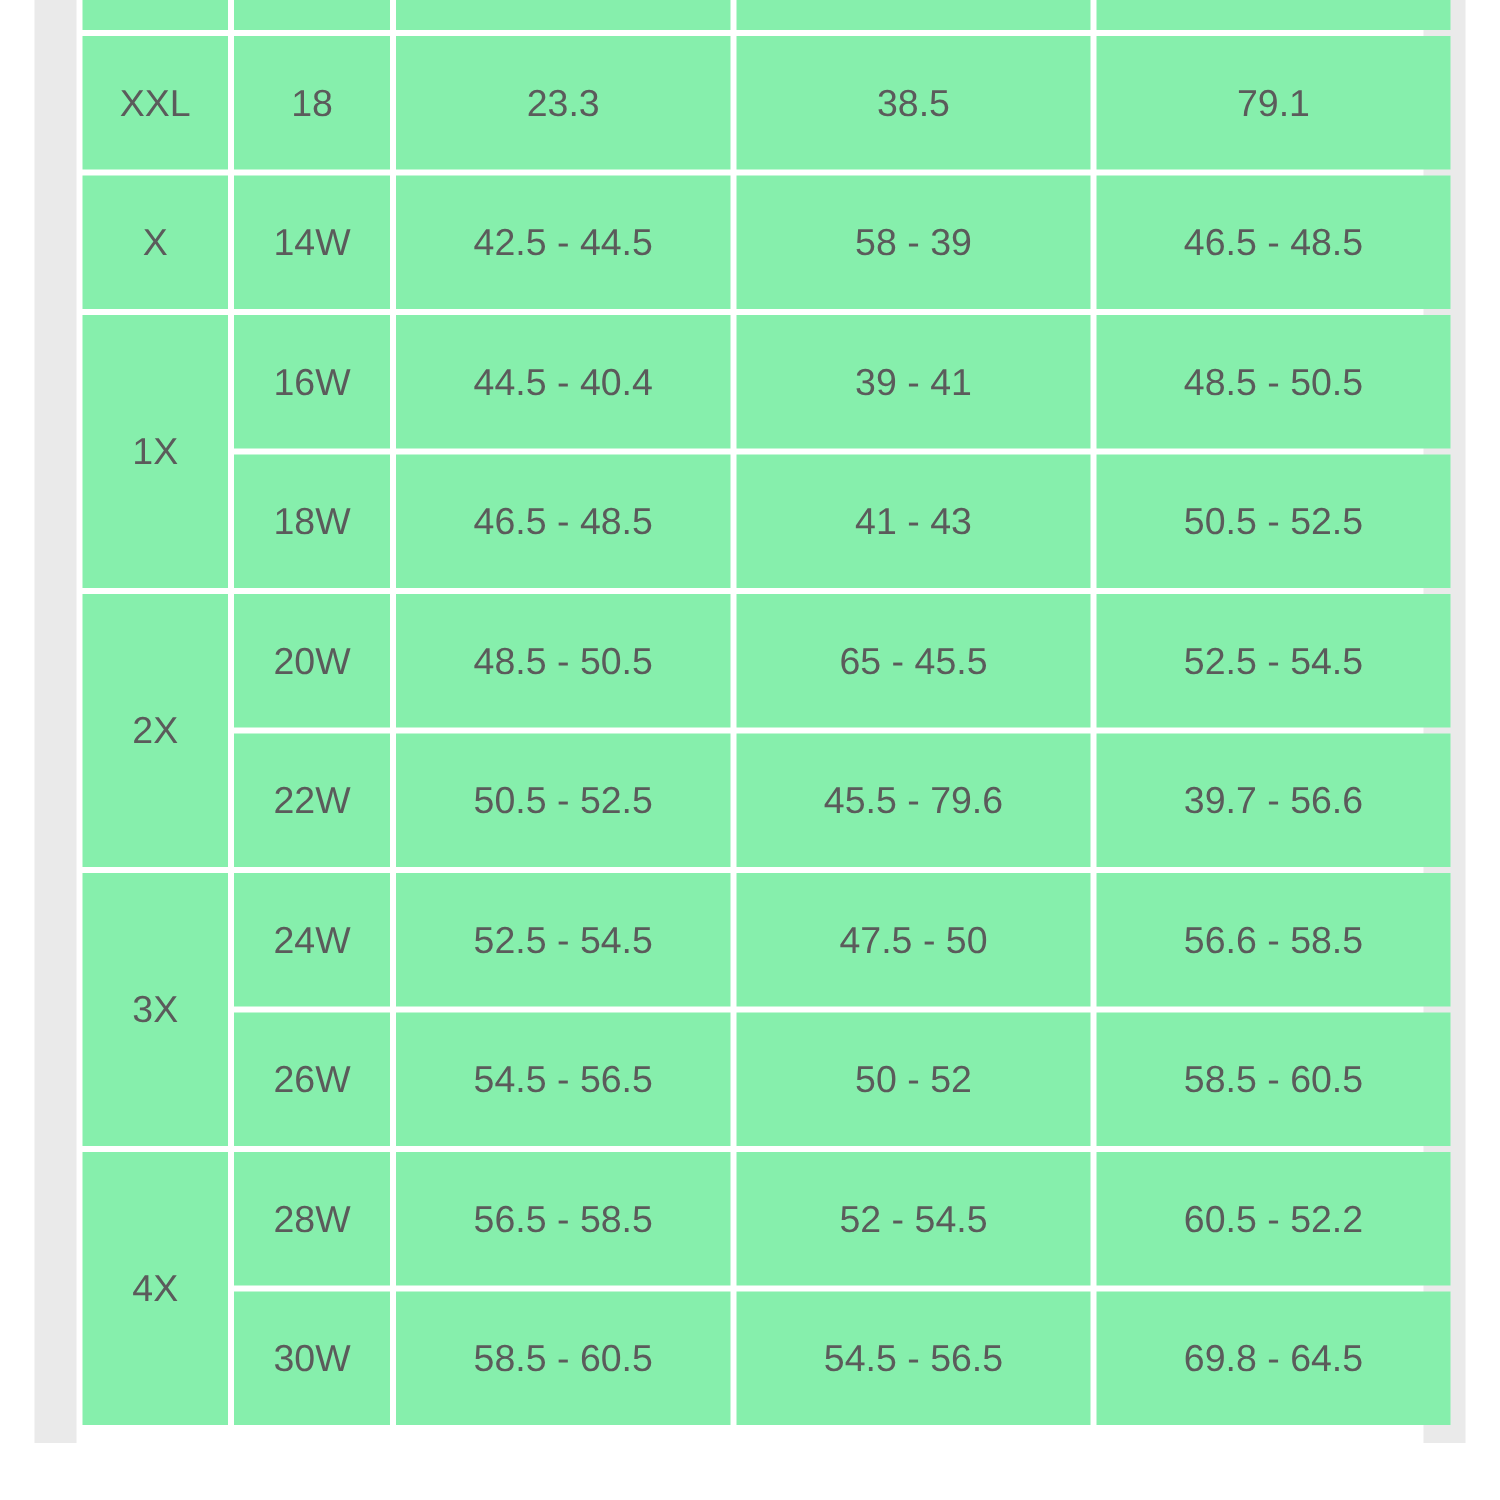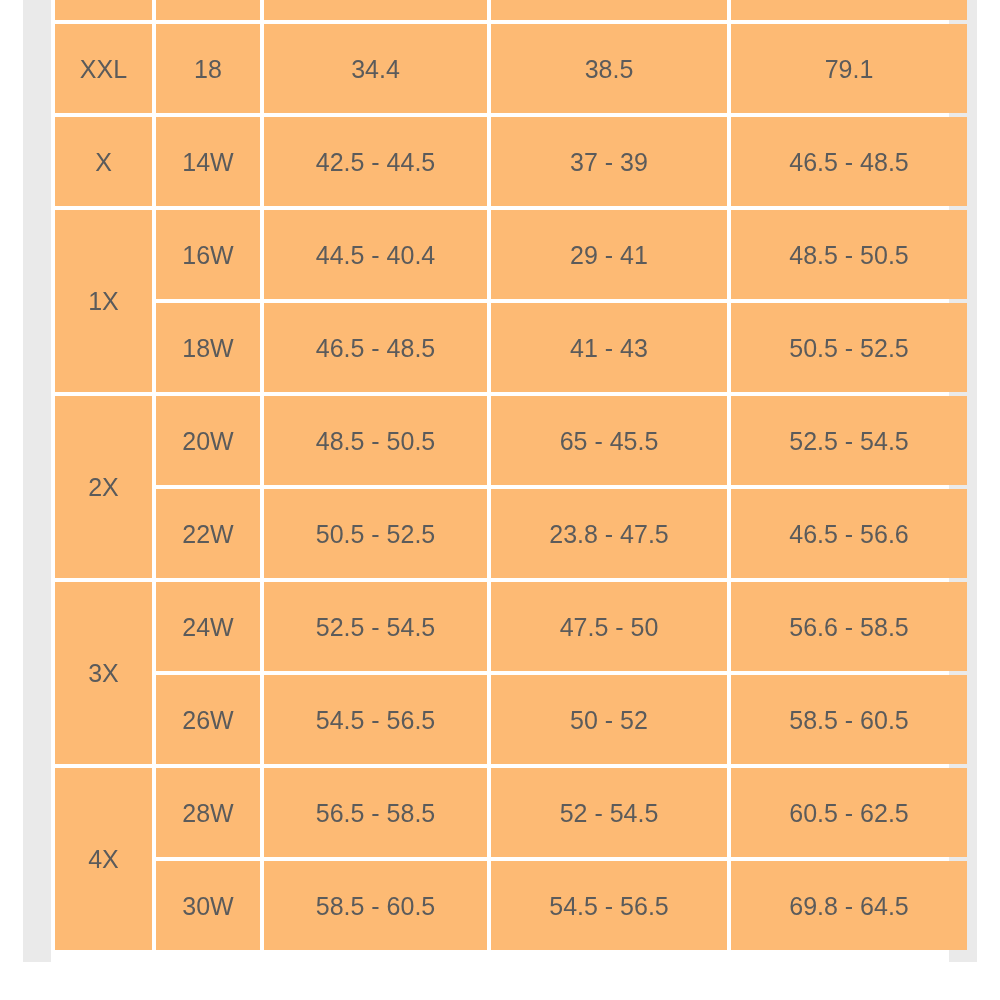--- a/index.html
+++ b/index.html
@@ -45,21 +45,21 @@
     table-layout: fixed;
   }
 
   table.size-chart col.c0 { width: 97px;  }
   table.size-chart col.c1 { width: 104px; }
   table.size-chart col.c2 { width: 223px; }
   table.size-chart col.c3 { width: 236px; }
   table.size-chart col.c4 { width: 236px; }
 
   table.size-chart td {
-    background: #fdba74;
+    background: #86efac;
     color: #5b5b5b;
     font-size: 25px;
     font-weight: 400;
     text-align: center;
     vertical-align: middle;
     height: 89px;
     line-height: 1.2;
     border: 0;
     white-space: nowrap;
   }
@@ -89,76 +89,76 @@
           <tr>
             <td class="group-cell empty-cell"></td>
             <td></td>
             <td></td>
             <td></td>
             <td></td>
           </tr>
           <tr>
             <td class="group-cell">XXL</td>
             <td>18</td>
-            <td>34.4</td>
+            <td>23.3</td>
             <td>38.5</td>
             <td>79.1</td>
           </tr>
           <tr>
             <td class="group-cell">X</td>
             <td>14W</td>
             <td>42.5 - 44.5</td>
-            <td>37 - 39</td>
+            <td>58 - 39</td>
             <td>46.5 - 48.5</td>
           </tr>
           <tr>
             <td class="group-cell" rowspan="2">1X</td>
             <td>16W</td>
             <td>44.5 - 40.4</td>
-            <td>29 - 41</td>
+            <td>39 - 41</td>
             <td>48.5 - 50.5</td>
           </tr>
           <tr>
             <td>18W</td>
             <td>46.5 - 48.5</td>
             <td>41 - 43</td>
             <td>50.5 - 52.5</td>
           </tr>
           <tr>
             <td class="group-cell" rowspan="2">2X</td>
             <td>20W</td>
             <td>48.5 - 50.5</td>
             <td>65 - 45.5</td>
             <td>52.5 - 54.5</td>
           </tr>
           <tr>
             <td>22W</td>
             <td>50.5 - 52.5</td>
-            <td>23.8 - 47.5</td>
-            <td>46.5 - 56.6</td>
+            <td>45.5 - 79.6</td>
+            <td>39.7 - 56.6</td>
           </tr>
           <tr>
             <td class="group-cell" rowspan="2">3X</td>
             <td>24W</td>
             <td>52.5 - 54.5</td>
             <td>47.5 - 50</td>
             <td>56.6 - 58.5</td>
           </tr>
           <tr>
             <td>26W</td>
             <td>54.5 - 56.5</td>
             <td>50 - 52</td>
             <td>58.5 - 60.5</td>
           </tr>
           <tr>
             <td class="group-cell" rowspan="2">4X</td>
             <td>28W</td>
             <td>56.5 - 58.5</td>
             <td>52 - 54.5</td>
-            <td>60.5 - 62.5</td>
+            <td>60.5 - 52.2</td>
           </tr>
           <tr>
             <td>30W</td>
             <td>58.5 - 60.5</td>
             <td>54.5 - 56.5</td>
             <td>69.8 - 64.5</td>
           </tr>
         </tbody>
     </table>
   </div>

